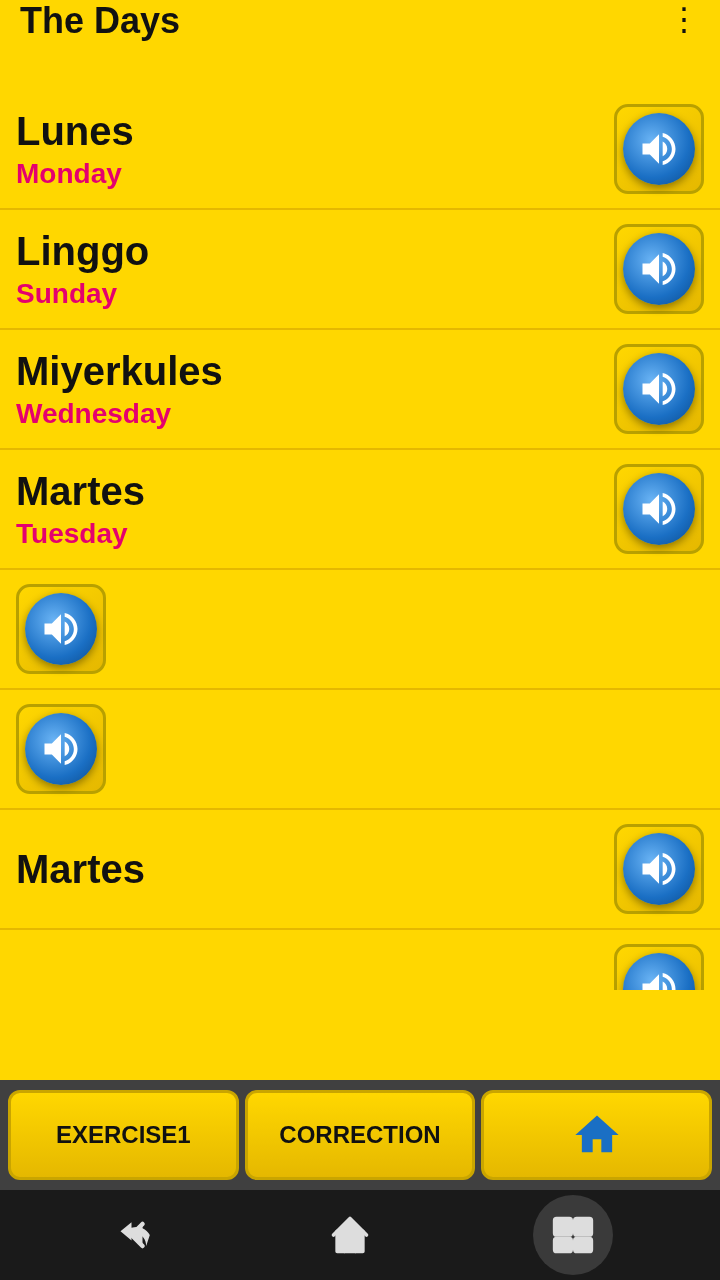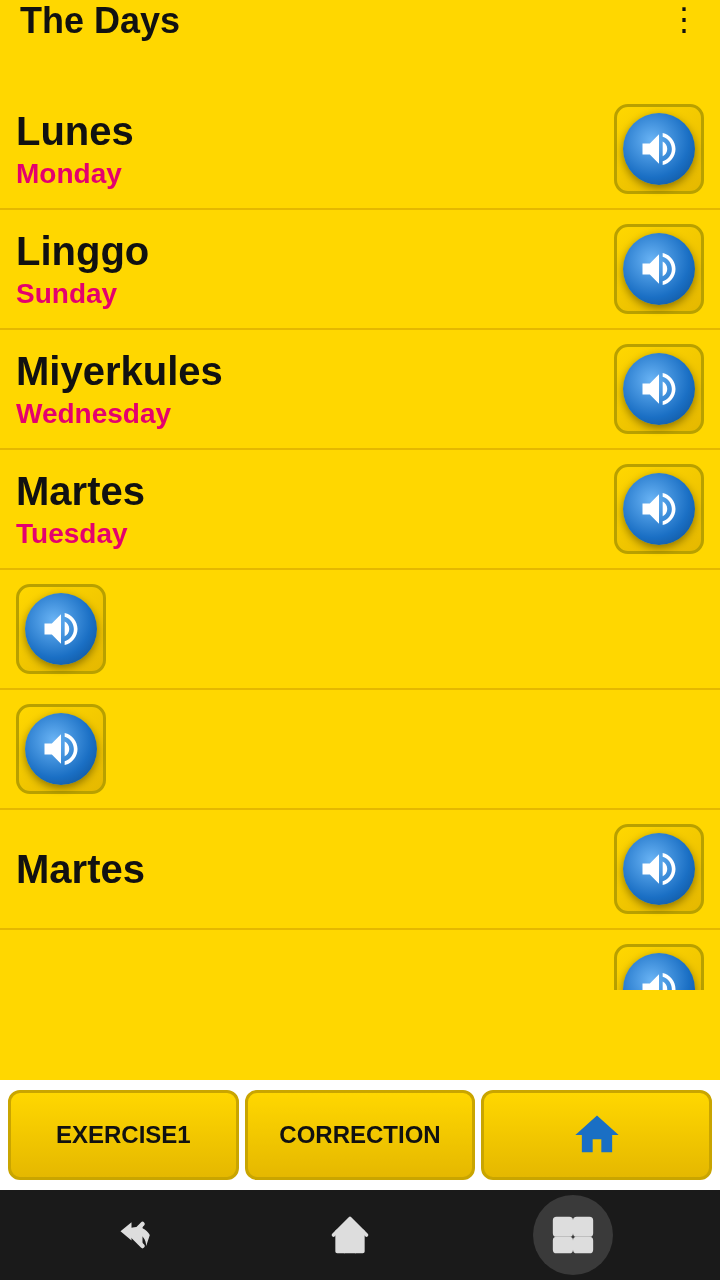--- a/index.html
+++ b/index.html
@@ -109,21 +109,21 @@
       align-items: flex-start;
       justify-content: space-between;
       padding: 14px 16px;
       background: #FFD700;
       height: 60px;
       overflow: hidden;
     }
 
     
     #bottom-buttons {
-      background: #ffffff;
+      background: #404040;
       display: flex;
       flex-direction: row;
       height: 110px;
       flex-shrink: 0;
       gap: 6px;
       padding: 8px 8px;
       align-items: center;
     }
 
     .action-btn {

